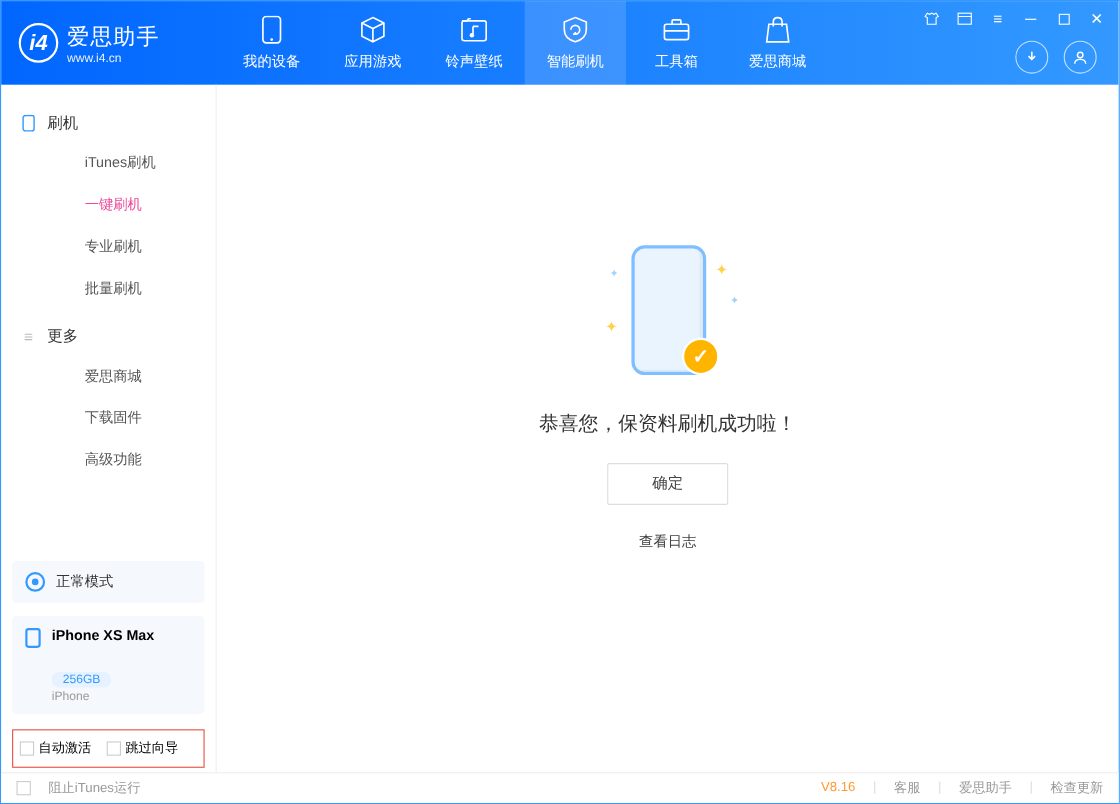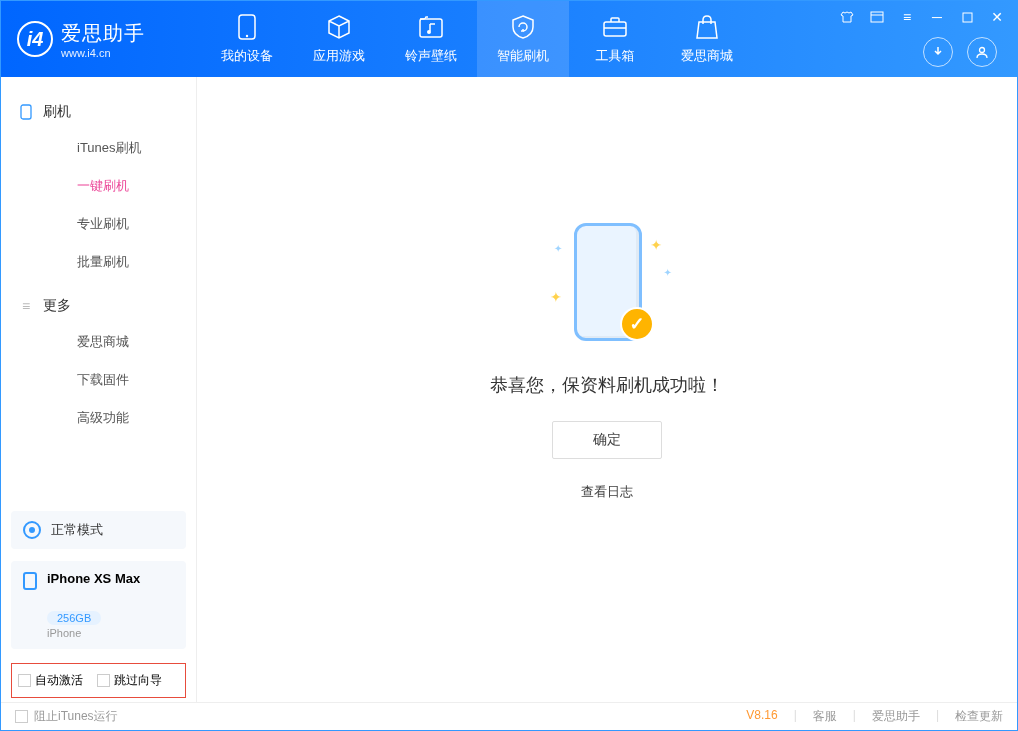--- a/index.html
+++ b/index.html
@@ -229,21 +229,21 @@
       <div class="phone-body"></div>
       <div class="phone-check">✓</div>
     </div>
     <div class="success-text">恭喜您，保资料刷机成功啦！</div>
     <button class="ok-btn">确定</button>
     <a class="log-link">查看日志</a>
   </div>
 </div>
 
 <div class="statusbar">
-  <label style="display:flex;align-items:center;gap:2px;">
+  <label style="display:flex;align-items:center;gap:12px;">
       <span class="cb"></span>
       <span>阻止iTunes运行</span>
     </label>
   <div class="right">
     <span style="color:#ff9933;">V8.16</span>
     <span class="sep">|</span>
     <span class="st-link">客服</span>
     <span class="sep">|</span>
     <span class="st-link">爱思助手</span>
     <span class="sep">|</span>

